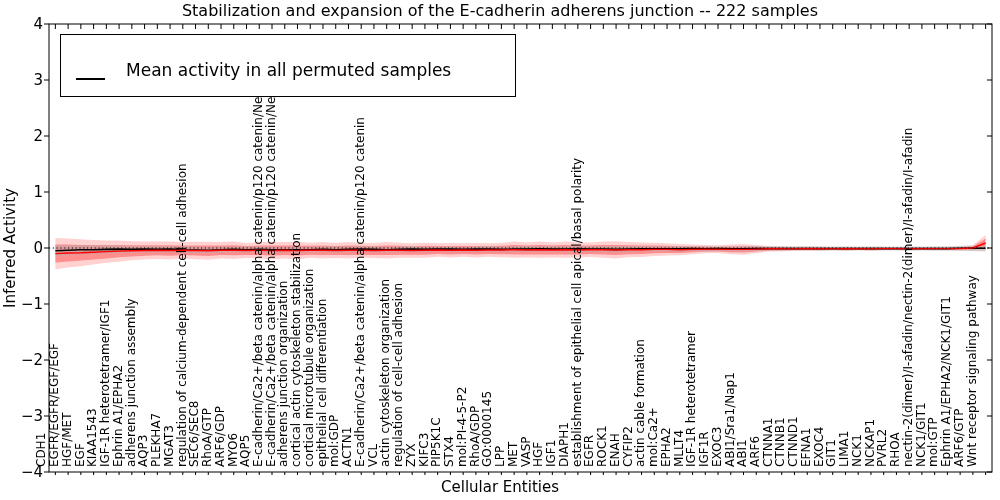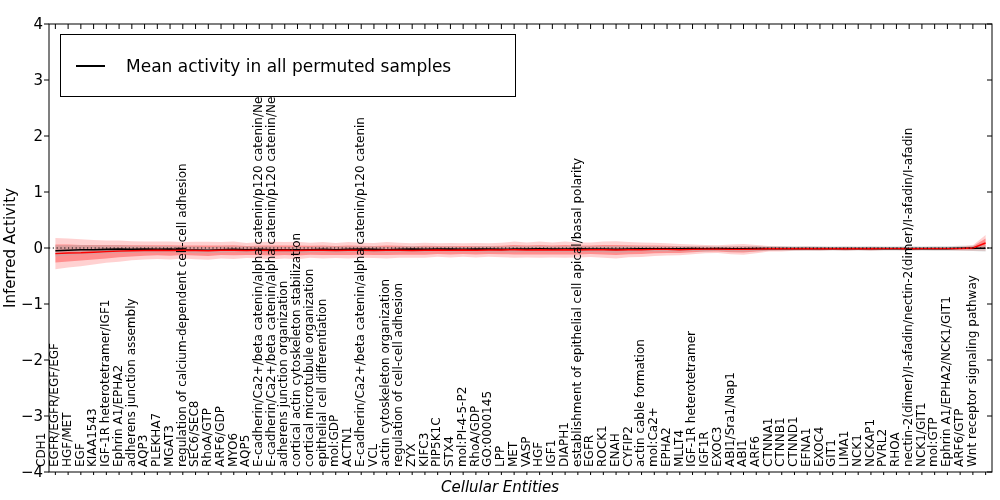--- a/index.html
+++ b/index.html
@@ -14,45 +14,46 @@
     position:absolute;top:1px;left:0;width:1000px;text-align:center;
     font-size:16px;color:#000;z-index:1;white-space:nowrap;
   }
   #ylabel{
     position:absolute;left:10px;top:248px;
     transform:translate(-50%,-50%) rotate(-90deg);
     font-size:15px;color:#000;white-space:nowrap;z-index:1;
   }
   #xlabel{
     position:absolute;top:478px;left:0;width:1000px;text-align:center;
-    font-size:15px;color:#000;z-index:1;font-style:italic;
+    font-size:15px;color:#000;z-index:1;
   }
   .ytick-label{
     position:absolute;left:0;width:43px;text-align:right;
     font-size:15px;color:#000;line-height:18px;z-index:1;
   }
   #xtick-labels{position:absolute;inset:0;z-index:3;pointer-events:none;}
   .xtick-label{
     position:absolute;bottom:33px;
     transform-origin:0 100%;transform:rotate(-90deg);
     font-size:12px;line-height:13px;color:#000;white-space:nowrap;
   }
   #legend{
     position:absolute;left:60px;top:34px;width:456px;height:63px;
     background:#ffffff;border:1px solid #000;z-index:4;
     display:flex;flex-direction:column;justify-content:center;box-sizing:border-box;
   }
-  .legend-row{display:flex;align-items:center;height:29px;}
+  .legend-row{display:flex;align-items:flex-end;height:29px;}
   .legend-swatch{width:29px;height:0;border-top:2px solid #000;margin:0 21px 0 15px;flex:0 0 auto;}
   .legend-label{font-size:17px;color:#000;white-space:nowrap;}
 </style>
 </head>
 <body>
 
 <div id="figure">
+  <div id="title">Stabilization and expansion of the E-cadherin adherens junction -- 222 samples</div>
   <div id="ylabel">Inferred Activity</div>
   <div id="xlabel">Cellular Entities</div>
 
   <svg id="chart-svg" width="1000" height="500">
       <path d="M55.4,237.9 L68.1,238.5 L80.9,239.3 L93.6,239.9 L106.3,240.4 L119.1,240.4 L131.8,241.3 L144.6,241.6 L157.3,241.6 L170.1,241.6 L182.8,242.1 L195.5,241.8 L208.3,241.8 L221.0,242.1 L233.8,241.6 L246.5,243.0 L259.3,242.1 L272.0,241.8 L284.8,242.1 L297.5,241.8 L310.2,242.7 L323.0,242.1 L335.7,243.0 L348.5,242.1 L361.2,242.7 L374.0,243.0 L386.7,242.1 L399.4,242.7 L412.2,243.2 L424.9,242.7 L437.7,243.2 L450.4,243.0 L463.2,243.2 L475.9,243.0 L488.6,243.2 L501.4,242.7 L514.1,241.6 L526.9,242.4 L539.6,241.6 L552.4,242.4 L565.1,241.6 L577.8,242.4 L590.6,242.4 L603.3,241.6 L616.1,241.3 L628.8,242.1 L641.6,242.4 L654.3,242.7 L667.0,243.2 L679.8,244.1 L692.5,244.6 L705.3,244.9 L718.0,245.2 L730.8,244.6 L743.5,244.1 L756.3,244.9 L769.0,246.0 L781.7,246.3 L794.5,246.9 L807.2,246.6 L820.0,246.9 L832.7,247.2 L845.5,246.9 L858.2,247.2 L870.9,246.9 L883.7,247.2 L896.4,247.2 L909.2,247.4 L921.9,247.2 L934.7,247.2 L947.4,247.2 L960.1,246.6 L972.9,245.2 L985.6,235.1 L985.6,250.8 L972.9,250.8 L960.1,250.5 L947.4,250.0 L934.7,250.0 L921.9,250.0 L909.2,250.2 L896.4,250.0 L883.7,250.0 L870.9,250.8 L858.2,250.0 L845.5,250.8 L832.7,250.0 L820.0,250.8 L807.2,250.5 L794.5,250.8 L781.7,251.4 L769.0,251.6 L756.3,253.3 L743.5,254.7 L730.8,254.2 L718.0,253.0 L705.3,253.3 L692.5,254.2 L679.8,255.3 L667.0,255.6 L654.3,256.1 L641.6,257.0 L628.8,257.2 L616.1,258.6 L603.3,257.8 L590.6,257.0 L577.8,257.5 L565.1,257.8 L552.4,257.5 L539.6,257.8 L526.9,257.5 L514.1,257.8 L501.4,257.2 L488.6,256.7 L475.9,257.5 L463.2,256.7 L450.4,257.5 L437.7,256.7 L424.9,257.8 L412.2,257.8 L399.4,257.8 L386.7,258.4 L374.0,258.1 L361.2,257.8 L348.5,258.4 L335.7,258.1 L323.0,258.4 L310.2,257.8 L297.5,259.2 L284.8,258.4 L272.0,259.2 L259.3,258.4 L246.5,258.1 L233.8,258.9 L221.0,258.4 L208.3,259.8 L195.5,259.2 L182.8,258.4 L170.1,259.5 L157.3,258.9 L144.6,259.5 L131.8,260.3 L119.1,261.7 L106.3,262.8 L93.6,264.5 L80.9,266.2 L68.1,267.6 L55.4,269.3 Z" fill="#ff0000" fill-opacity="0.18" stroke="none"></path>
       <path d="M55.4,244.6 L68.1,244.6 L80.9,244.9 L93.6,244.9 L106.3,244.9 L119.1,244.9 L131.8,245.2 L144.6,245.2 L157.3,245.2 L170.1,245.2 L182.8,245.5 L195.5,245.5 L208.3,245.5 L221.0,245.5 L233.8,245.2 L246.5,246.0 L259.3,245.5 L272.0,245.5 L284.8,245.5 L297.5,245.5 L310.2,245.8 L323.0,245.5 L335.7,246.0 L348.5,245.5 L361.2,245.8 L374.0,246.0 L386.7,245.5 L399.4,245.8 L412.2,246.3 L424.9,245.8 L437.7,246.0 L450.4,246.0 L463.2,246.0 L475.9,246.0 L488.6,246.0 L501.4,245.8 L514.1,244.9 L526.9,245.5 L539.6,244.9 L552.4,245.5 L565.1,244.9 L577.8,245.5 L590.6,245.5 L603.3,244.9 L616.1,244.9 L628.8,245.2 L641.6,245.5 L654.3,245.5 L667.0,245.8 L679.8,246.3 L692.5,246.6 L705.3,246.6 L718.0,246.9 L730.8,246.6 L743.5,246.3 L756.3,246.6 L769.0,247.2 L781.7,247.4 L794.5,247.7 L807.2,247.4 L820.0,247.7 L832.7,247.7 L845.5,247.7 L858.2,247.7 L870.9,247.7 L883.7,247.7 L896.4,247.7 L909.2,248.0 L921.9,247.7 L934.7,247.7 L947.4,247.7 L960.1,247.4 L972.9,246.3 L985.6,238.5 L985.6,247.4 L972.9,249.7 L960.1,249.7 L947.4,249.4 L934.7,249.4 L921.9,249.4 L909.2,249.7 L896.4,249.4 L883.7,249.4 L870.9,250.0 L858.2,249.4 L845.5,250.0 L832.7,249.4 L820.0,250.0 L807.2,249.7 L794.5,250.0 L781.7,250.2 L769.0,250.5 L756.3,251.6 L743.5,252.5 L730.8,252.2 L718.0,251.4 L705.3,251.6 L692.5,252.2 L679.8,253.0 L667.0,253.0 L654.3,253.3 L641.6,253.9 L628.8,254.2 L616.1,255.0 L603.3,254.4 L590.6,253.9 L577.8,254.4 L565.1,254.4 L552.4,254.4 L539.6,254.4 L526.9,254.4 L514.1,254.4 L501.4,254.2 L488.6,253.9 L475.9,254.4 L463.2,253.9 L450.4,254.4 L437.7,253.9 L424.9,254.7 L412.2,254.7 L399.4,254.7 L386.7,255.0 L374.0,255.0 L361.2,254.7 L348.5,255.0 L335.7,255.0 L323.0,255.0 L310.2,254.7 L297.5,255.6 L284.8,255.0 L272.0,255.6 L259.3,255.0 L246.5,255.0 L233.8,255.3 L221.0,255.0 L208.3,256.1 L195.5,255.6 L182.8,255.0 L170.1,255.8 L157.3,255.3 L144.6,255.8 L131.8,256.4 L119.1,257.2 L106.3,258.4 L93.6,259.5 L80.9,260.6 L68.1,261.4 L55.4,262.6 Z" fill="#ff0000" fill-opacity="0.32" stroke="none"></path>
       <path d="M55.4,245.2 L68.1,245.2 L80.9,244.9 L93.6,245.2 L106.3,245.2 L119.1,245.2 L131.8,245.8 L144.6,245.8 L157.3,246.0 L170.1,246.0 L182.8,246.6 L195.5,246.6 L208.3,247.2 L221.0,246.6 L233.8,246.6 L246.5,246.6 L259.3,246.6 L272.0,246.6 L284.8,246.9 L297.5,246.9 L310.2,246.9 L323.0,246.6 L335.7,246.6 L348.5,246.6 L361.2,246.3 L374.0,246.3 L386.7,246.9 L399.4,246.6 L412.2,246.0 L424.9,246.6 L437.7,246.6 L450.4,246.3 L463.2,246.9 L475.9,246.3 L488.6,246.0 L501.4,246.6 L514.1,246.0 L526.9,246.3 L539.6,245.8 L552.4,246.3 L565.1,246.3 L577.8,245.8 L590.6,246.3 L603.3,246.0 L616.1,246.0 L628.8,246.0 L641.6,246.0 L654.3,246.0 L667.0,246.3 L679.8,246.0 L692.5,246.0 L705.3,246.3 L718.0,246.3 L730.8,246.3 L743.5,246.0 L756.3,246.0 L769.0,246.3 L781.7,246.3 L794.5,246.3 L807.2,246.3 L820.0,246.3 L832.7,246.6 L845.5,246.3 L858.2,246.6 L870.9,246.3 L883.7,246.6 L896.4,246.6 L909.2,246.3 L921.9,246.6 L934.7,246.3 L947.4,246.3 L960.1,245.8 L972.9,245.5 L985.6,244.9 L985.6,251.6 L972.9,251.1 L960.1,250.8 L947.4,250.8 L934.7,250.8 L921.9,250.5 L909.2,250.8 L896.4,250.5 L883.7,250.5 L870.9,250.8 L858.2,250.5 L845.5,250.8 L832.7,250.5 L820.0,250.8 L807.2,250.8 L794.5,250.8 L781.7,250.8 L769.0,250.8 L756.3,251.1 L743.5,251.6 L730.8,251.4 L718.0,250.8 L705.3,251.4 L692.5,251.1 L679.8,251.6 L667.0,251.4 L654.3,251.6 L641.6,251.6 L628.8,252.2 L616.1,252.8 L603.3,252.2 L590.6,251.9 L577.8,251.9 L565.1,251.9 L552.4,251.9 L539.6,251.9 L526.9,251.9 L514.1,252.2 L501.4,252.2 L488.6,252.2 L475.9,251.9 L463.2,251.9 L450.4,251.9 L437.7,251.6 L424.9,252.2 L412.2,252.2 L399.4,252.2 L386.7,252.5 L374.0,252.5 L361.2,251.9 L348.5,252.2 L335.7,252.8 L323.0,252.2 L310.2,252.5 L297.5,253.0 L284.8,252.5 L272.0,252.8 L259.3,252.2 L246.5,252.8 L233.8,252.2 L221.0,252.8 L208.3,253.3 L195.5,253.3 L182.8,252.8 L170.1,252.2 L157.3,252.8 L144.6,252.5 L131.8,253.0 L119.1,253.0 L106.3,253.6 L93.6,254.2 L80.9,254.4 L68.1,255.3 L55.4,256.4 Z" fill="#b0b0b0" fill-opacity="0.45" stroke="none"></path>
       <path d="M55.4,250.8 L68.1,250.2 L80.9,249.7 L93.6,249.7 L106.3,249.4 L119.1,249.1 L131.8,249.4 L144.6,249.1 L157.3,249.4 L170.1,249.1 L182.8,249.7 L195.5,250.0 L208.3,250.2 L221.0,249.7 L233.8,249.4 L246.5,249.7 L259.3,249.4 L272.0,249.7 L284.8,249.7 L297.5,250.0 L310.2,249.7 L323.0,249.4 L335.7,249.7 L348.5,249.4 L361.2,249.1 L374.0,249.4 L386.7,249.7 L399.4,249.4 L412.2,249.1 L424.9,249.4 L437.7,249.1 L450.4,249.1 L463.2,249.4 L475.9,249.1 L488.6,249.1 L501.4,249.4 L514.1,249.1 L526.9,249.1 L539.6,248.8 L552.4,249.1 L565.1,249.1 L577.8,248.8 L590.6,249.1 L603.3,249.1 L616.1,249.4 L628.8,249.1 L641.6,248.8 L654.3,248.8 L667.0,248.8 L679.8,248.8 L692.5,248.6 L705.3,248.8 L718.0,248.6 L730.8,248.8 L743.5,248.8 L756.3,248.6 L769.0,248.6 L781.7,248.6 L794.5,248.6 L807.2,248.6 L820.0,248.6 L832.7,248.6 L845.5,248.6 L858.2,248.6 L870.9,248.6 L883.7,248.6 L896.4,248.6 L909.2,248.6 L921.9,248.6 L934.7,248.6 L947.4,248.6 L960.1,248.3 L972.9,248.3 L985.6,248.3 " fill="none" stroke="#000000" stroke-width="1.6"></path>
       <path d="M55.4,253.6 L68.1,253.0 L80.9,252.8 L93.6,252.2 L106.3,251.6 L119.1,251.1 L131.8,250.8 L144.6,250.5 L157.3,250.2 L170.1,250.5 L182.8,250.2 L195.5,250.5 L208.3,250.8 L221.0,250.2 L233.8,250.2 L246.5,250.5 L259.3,250.2 L272.0,250.5 L284.8,250.2 L297.5,250.5 L310.2,250.2 L323.0,250.2 L335.7,250.5 L348.5,250.2 L361.2,250.2 L374.0,250.5 L386.7,250.2 L399.4,250.2 L412.2,250.5 L424.9,250.2 L437.7,250.0 L450.4,250.2 L463.2,250.0 L475.9,250.2 L488.6,250.0 L501.4,250.0 L514.1,249.7 L526.9,250.0 L539.6,249.7 L552.4,250.0 L565.1,249.7 L577.8,250.0 L590.6,249.7 L603.3,249.7 L616.1,250.0 L628.8,249.7 L641.6,249.7 L654.3,249.4 L667.0,249.4 L679.8,249.7 L692.5,249.4 L705.3,249.1 L718.0,249.1 L730.8,249.4 L743.5,249.4 L756.3,249.1 L769.0,248.8 L781.7,248.8 L794.5,248.8 L807.2,248.6 L820.0,248.8 L832.7,248.6 L845.5,248.8 L858.2,248.6 L870.9,248.8 L883.7,248.6 L896.4,248.6 L909.2,248.8 L921.9,248.6 L934.7,248.6 L947.4,248.6 L960.1,248.6 L972.9,248.0 L985.6,243.0 " fill="none" stroke="#ff0000" stroke-width="1.4"></path>
       <line x1="49" y1="248" x2="992" y2="248" stroke="#000000" stroke-width="1.2" stroke-dasharray="1.2 2.6"></line>

